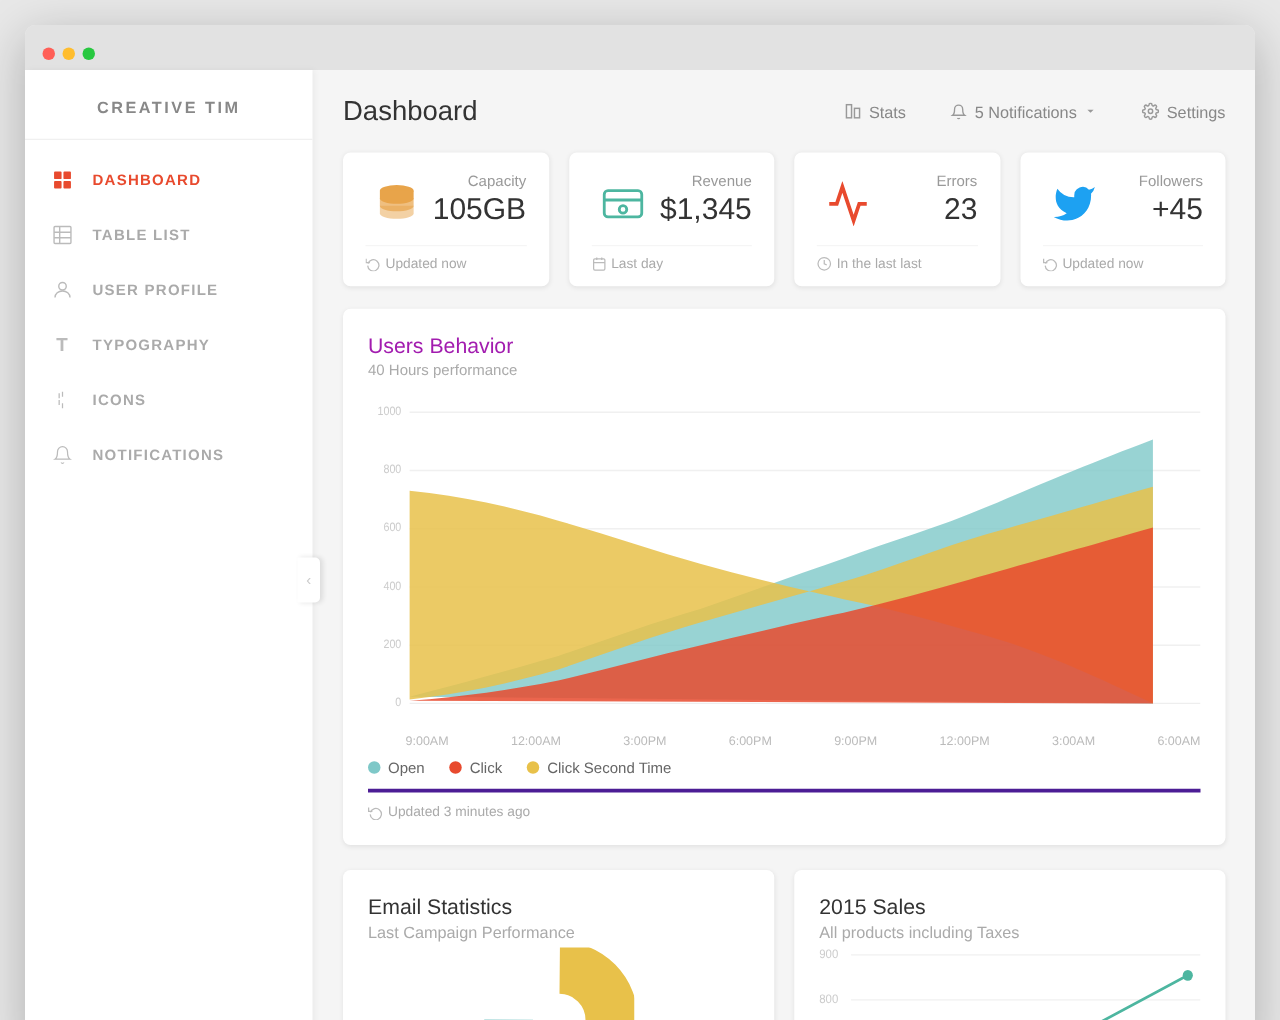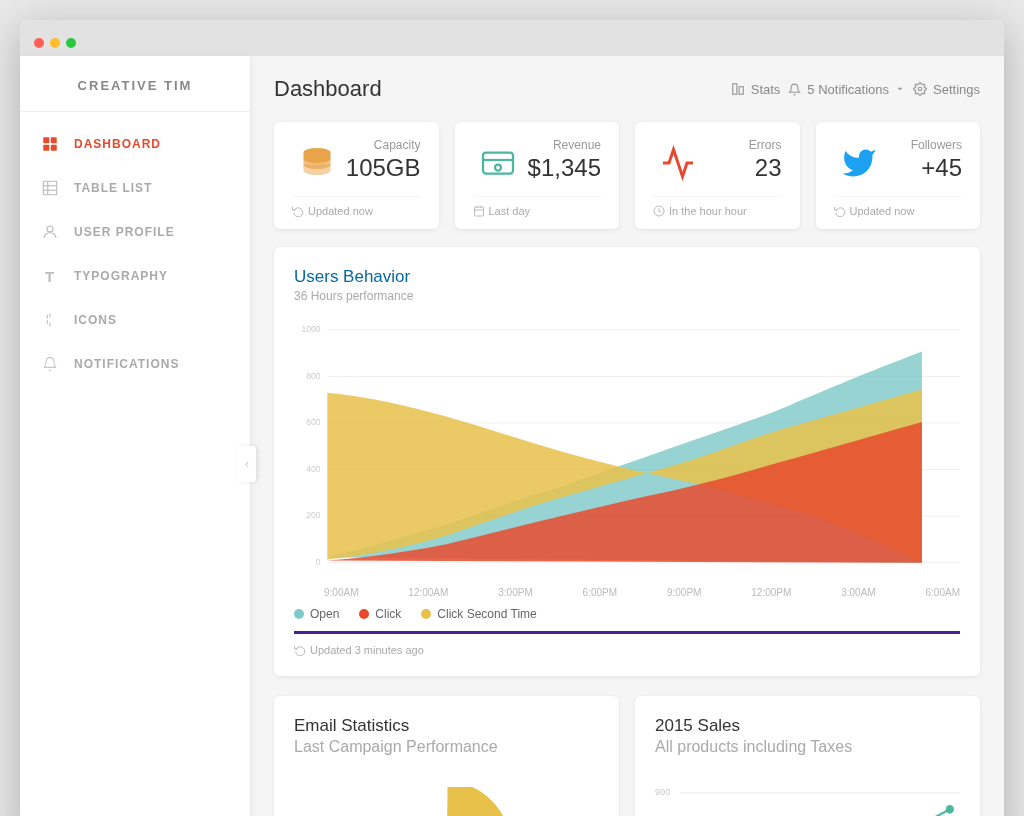--- a/index.html
+++ b/index.html
@@ -112,21 +112,21 @@
       margin-bottom: 20px;
     }
     .page-title {
       font-size: 22px;
       font-weight: 300;
       color: #333;
     }
     .header-actions {
       display: flex;
       align-items: center;
-      gap: 8px;
+      gap: 36px;
     }
     .header-btn {
       display: flex;
       align-items: center;
       gap: 6px;
       font-size: 13px;
       color: #888;
       cursor: pointer;
     }
     
@@ -180,21 +180,21 @@
     .chart-card {
       background: #fff;
       border-radius: 6px;
       padding: 20px;
       box-shadow: 0 1px 4px rgba(0,0,0,0.08);
       margin-bottom: 20px;
     }
     .chart-title {
       font-size: 17px;
       font-weight: 400;
-      color: #0369a1;
+      color: #a21caf;
       margin-bottom: 2px;
     }
     .chart-subtitle {
       font-size: 12px;
       color: #aaa;
       margin-bottom: 16px;
     }
     .chart-area {
       width: 100%;
       height: 260px;
@@ -241,23 +241,23 @@
       box-shadow: 0 1px 4px rgba(0,0,0,0.08);
       min-height: 160px;
     }
     .bottom-card-title {
       font-size: 17px;
       font-weight: 400;
       color: #333;
       margin-bottom: 2px;
     }
     .bottom-card-subtitle {
-      font-size: 16px;
+      font-size: 13px;
       color: #aaa;
-      margin-bottom: 26px;
+      margin-bottom: 0;
     }
     
     .x-axis-labels {
       display: flex;
       justify-content: space-between;
       padding: 4px 0 0 30px;
       font-size: 10px;
       color: #bbb;
     }
     
@@ -448,21 +448,21 @@
             <div class="stat-info">
               <div class="stat-label">Errors</div>
               <div class="stat-value">23</div>
             </div>
           </div>
           <div class="stat-footer">
             <svg width="12" height="12" viewBox="0 0 24 24" fill="none" stroke="#bbb" stroke-width="2">
                 <circle cx="12" cy="12" r="10"></circle>
                 <polyline points="12 6 12 12 16 14"></polyline>
               </svg>
-            <span>In the hour hour</span>
+            <span>In the last last</span>
           </div>
         </div>
 
         <div class="stat-card">
           <div class="stat-card-top">
             <div class="stat-icon">
               <svg width="36" height="36" viewBox="0 0 24 24" fill="#1da1f2">
                 <path d="M23 3a10.9 10.9 0 0 1-3.14 1.53 4.48 4.48 0 0 0-7.86 3v1A10.66 10.66 0 0 1 3 4s-4 9 5 13a11.64 11.64 0 0 1-7 2c9 5 20 0 20-11.5a4.5 4.5 0 0 0-.08-.83A7.72 7.72 0 0 0 23 3z"></path>
               </svg>
             </div>
@@ -477,21 +477,21 @@
                 <path d="M3.51 15a9 9 0 1 0 .49-3.36"></path>
               </svg>
             <span>Updated now</span>
           </div>
         </div>
 
       </div>
 
       <div class="chart-card">
         <div class="chart-title">Users Behavior</div>
-        <div class="chart-subtitle">36 Hours performance</div>
+        <div class="chart-subtitle">40 Hours performance</div>
 
         <div class="chart-area">
           <svg width="100%" height="100%" viewBox="0 0 700 240" preserveAspectRatio="none">
 
             <text x="28" y="12" font-size="9" fill="#ccc" text-anchor="end">1000</text>
             <text x="28" y="55" font-size="9" fill="#ccc" text-anchor="end">800</text>
             <text x="28" y="98" font-size="9" fill="#ccc" text-anchor="end">600</text>
             <text x="28" y="141" font-size="9" fill="#ccc" text-anchor="end">400</text>
             <text x="28" y="184" font-size="9" fill="#ccc" text-anchor="end">200</text>
             <text x="28" y="227" font-size="9" fill="#ccc" text-anchor="end">0</text>

